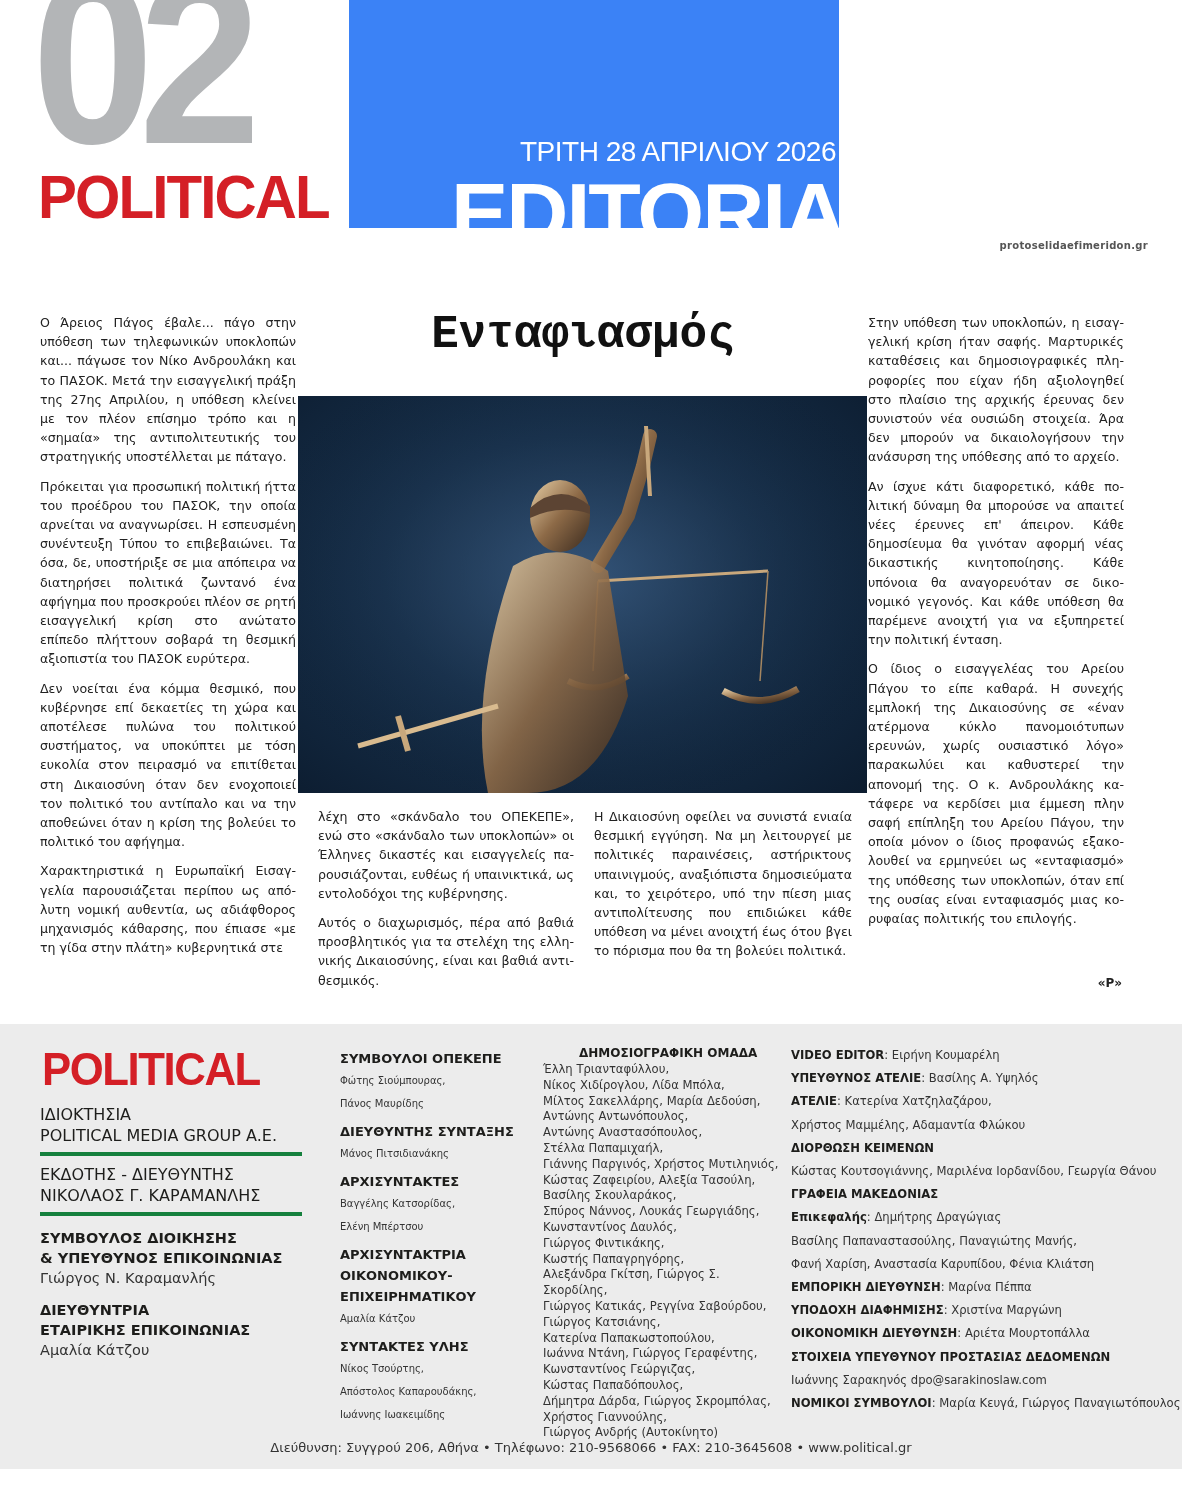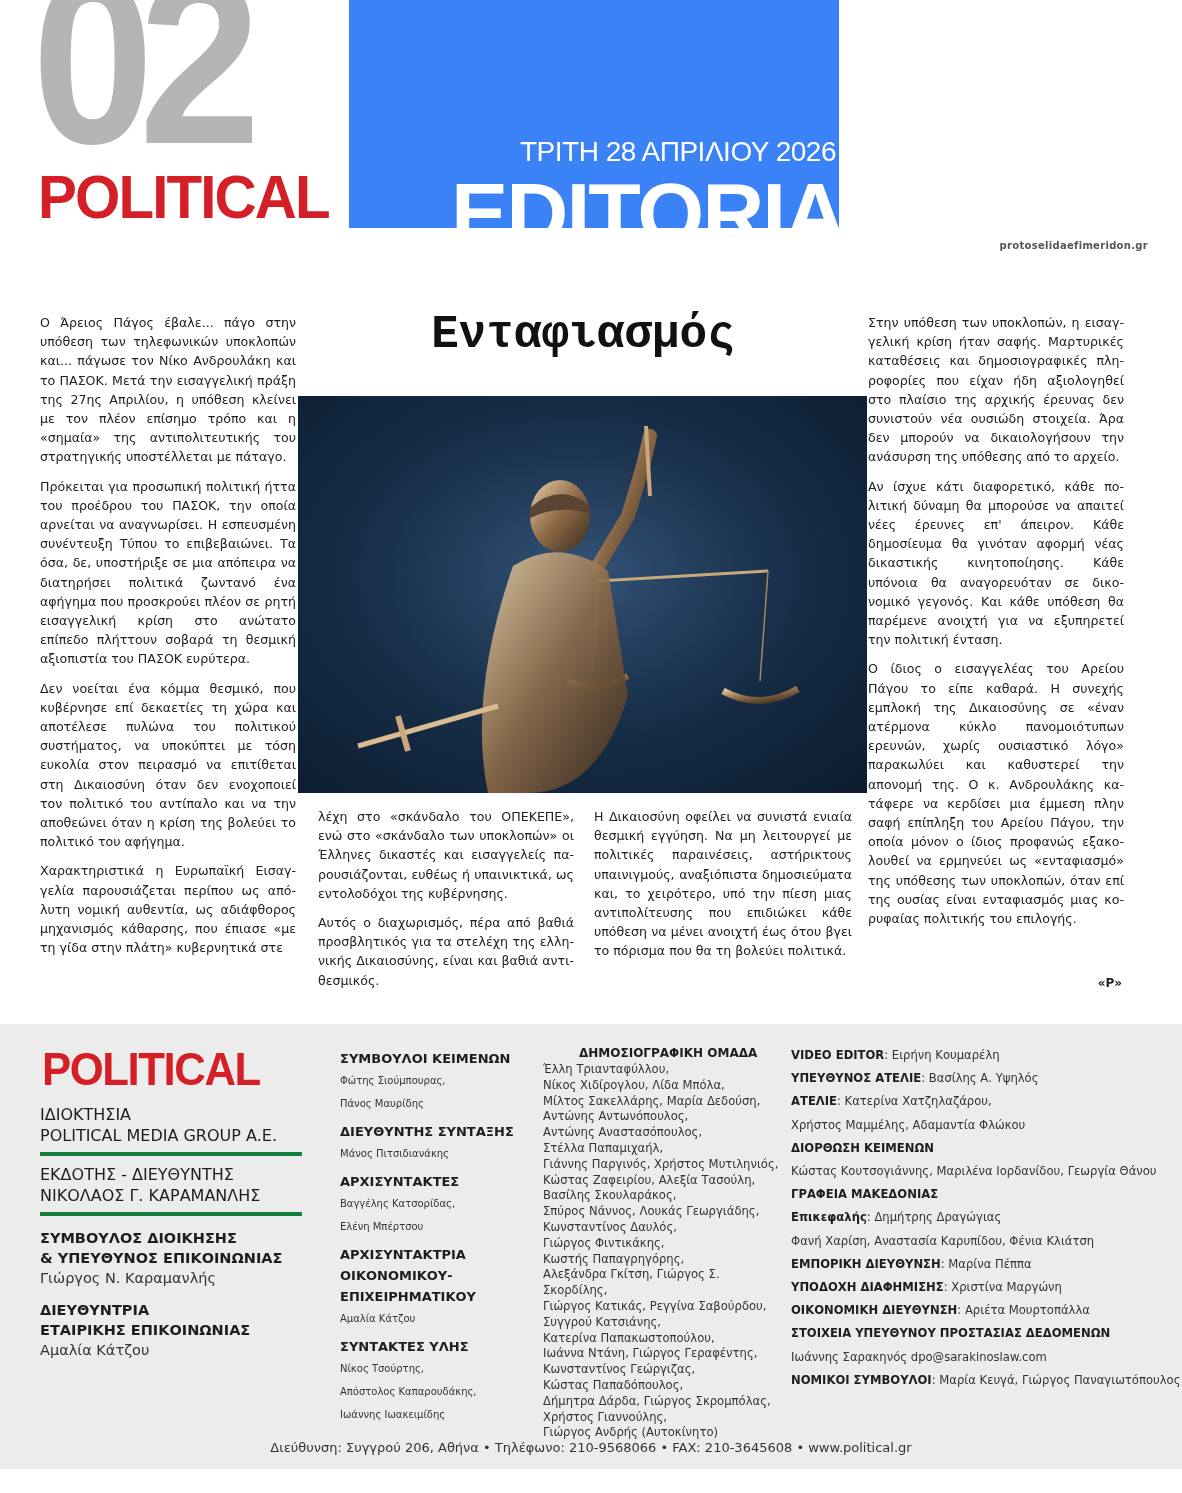--- a/index.html
+++ b/index.html
@@ -189,21 +189,21 @@
     </div>
     <div class="role-block">
       <div class="role-title">ΔΙΕΥΘΥΝΤΡΙΑ</div>
       <div class="role-title">ΕΤΑΙΡΙΚΗΣ ΕΠΙΚΟΙΝΩΝΙΑΣ</div>
       <div class="role-name">Αμαλία Κάτζου</div>
     </div>
   </div>
 
   <div class="staff-col2">
     <div class="s2-block">
-      <div class="s2-title">ΣΥΜΒΟΥΛΟΙ ΚΕΙΜΕΝΩΝ</div>
+      <div class="s2-title">ΣΥΜΒΟΥΛΟΙ ΟΠΕΚΕΠΕ</div>
       <div class="s2-name">Φώτης Σιούμπουρας,</div>
       <div class="s2-name">Πάνος Μαυρίδης</div>
     </div>
     <div class="s2-block">
       <div class="s2-title">ΔΙΕΥΘΥΝΤΗΣ ΣΥΝΤΑΞΗΣ</div>
       <div class="s2-name">Μάνος Πιτσιδιανάκης</div>
     </div>
     <div class="s2-block">
       <div class="s2-title">ΑΡΧΙΣΥΝΤΑΚΤΕΣ</div>
       <div class="s2-name">Βαγγέλης Κατσορίδας,</div>
@@ -234,40 +234,41 @@
         <div class="s3-name">Στέλλα Παπαμιχαήλ,</div>
         <div class="s3-name">Γιάννης Παργινός, Χρήστος Μυτιληνιός,</div>
         <div class="s3-name">Κώστας Ζαφειρίου, Αλεξία Τασούλη,</div>
         <div class="s3-name">Βασίλης Σκουλαράκος,</div>
         <div class="s3-name">Σπύρος Νάννος,  Λουκάς Γεωργιάδης,</div>
         <div class="s3-name">Κωνσταντίνος Δαυλός,</div>
         <div class="s3-name">Γιώργος Φιντικάκης,</div>
         <div class="s3-name">Κωστής Παπαγρηγόρης,</div>
         <div class="s3-name">Αλεξάνδρα Γκίτση, Γιώργος Σ. Σκορδίλης,</div>
         <div class="s3-name">Γιώργος Κατικάς, Ρεγγίνα Σαβούρδου,</div>
-        <div class="s3-name">Συγγρού Κατσιάνης,</div>
+        <div class="s3-name">Γιώργος Κατσιάνης,</div>
         <div class="s3-name">Κατερίνα Παπακωστοπούλου,</div>
         <div class="s3-name">Ιωάννα Ντάνη, Γιώργος Γεραφέντης,</div>
         <div class="s3-name">Κωνσταντίνος Γεώργιζας,</div>
         <div class="s3-name">Κώστας Παπαδόπουλος,</div>
         <div class="s3-name">Δήμητρα Δάρδα, Γιώργος Σκρομπόλας,</div>
         <div class="s3-name">Χρήστος Γιαννούλης,</div>
         <div class="s3-name">Γιώργος Ανδρής (Αυτοκίνητο)</div>
       </div>
   </div>
 
   <div class="staff-col4" id="col4">
       <div class="s4-line"><b>VIDEO EDITOR</b><span>: Ειρήνη Κουμαρέλη</span></div>
       <div class="s4-line"><b>ΥΠΕΥΘΥΝΟΣ ΑΤΕΛΙΕ</b><span>: Βασίλης Α. Υψηλός</span></div>
       <div class="s4-line"><b>ΑΤΕΛΙΕ</b><span>: Κατερίνα Χατζηλαζάρου,</span></div>
       <div class="s4-line"><span>Χρήστος Μαμμέλης, Αδαμαντία Φλώκου</span></div>
       <div class="s4-line"><b>ΔΙΟΡΘΩΣΗ ΚΕΙΜΕΝΩΝ</b><span></span></div>
       <div class="s4-line"><span>Κώστας Κουτσογιάννης, Μαριλένα Ιορδανίδου, Γεωργία Θάνου</span></div>
       <div class="s4-line"><b>ΓΡΑΦΕΙΑ ΜΑΚΕΔΟΝΙΑΣ</b><span></span></div>
       <div class="s4-line"><b>Επικεφαλής</b><span>: Δημήτρης Δραγώγιας</span></div>
+      <div class="s4-line"><span>Βασίλης Παπαναστασούλης, Παναγιώτης Μανής,</span></div>
       <div class="s4-line"><span>Φανή Χαρίση, Αναστασία Καρυπίδου, Φένια Κλιάτση</span></div>
       <div class="s4-line"><b>ΕΜΠΟΡΙΚΗ ΔΙΕΥΘΥΝΣΗ</b><span>: Μαρίνα Πέππα</span></div>
       <div class="s4-line"><b>ΥΠΟΔΟΧΗ ΔΙΑΦΗΜΙΣΗΣ</b><span>: Χριστίνα Μαργώνη</span></div>
       <div class="s4-line"><b>ΟΙΚΟΝΟΜΙΚΗ ΔΙΕΥΘΥΝΣΗ</b><span>: Αριέτα Μουρτοπάλλα</span></div>
       <div class="s4-line"><b>ΣΤΟΙΧΕΙΑ ΥΠΕΥΘΥΝΟΥ ΠΡΟΣΤΑΣΙΑΣ ΔΕΔΟΜΕΝΩΝ</b><span></span></div>
       <div class="s4-line"><span>Ιωάννης Σαρακηνός dpo@sarakinoslaw.com</span></div>
       <div class="s4-line"><b>ΝΟΜΙΚΟΙ ΣΥΜΒΟΥΛΟΙ</b><span>: Μαρία Κευγά, Γιώργος Παναγιωτόπουλος</span></div>
     </div>
 
   <div class="staff-footer">Διεύθυνση: Συγγρού 206, Αθήνα • Τηλέφωνο: 210-9568066 • FAX: 210-3645608 • www.political.gr</div>

